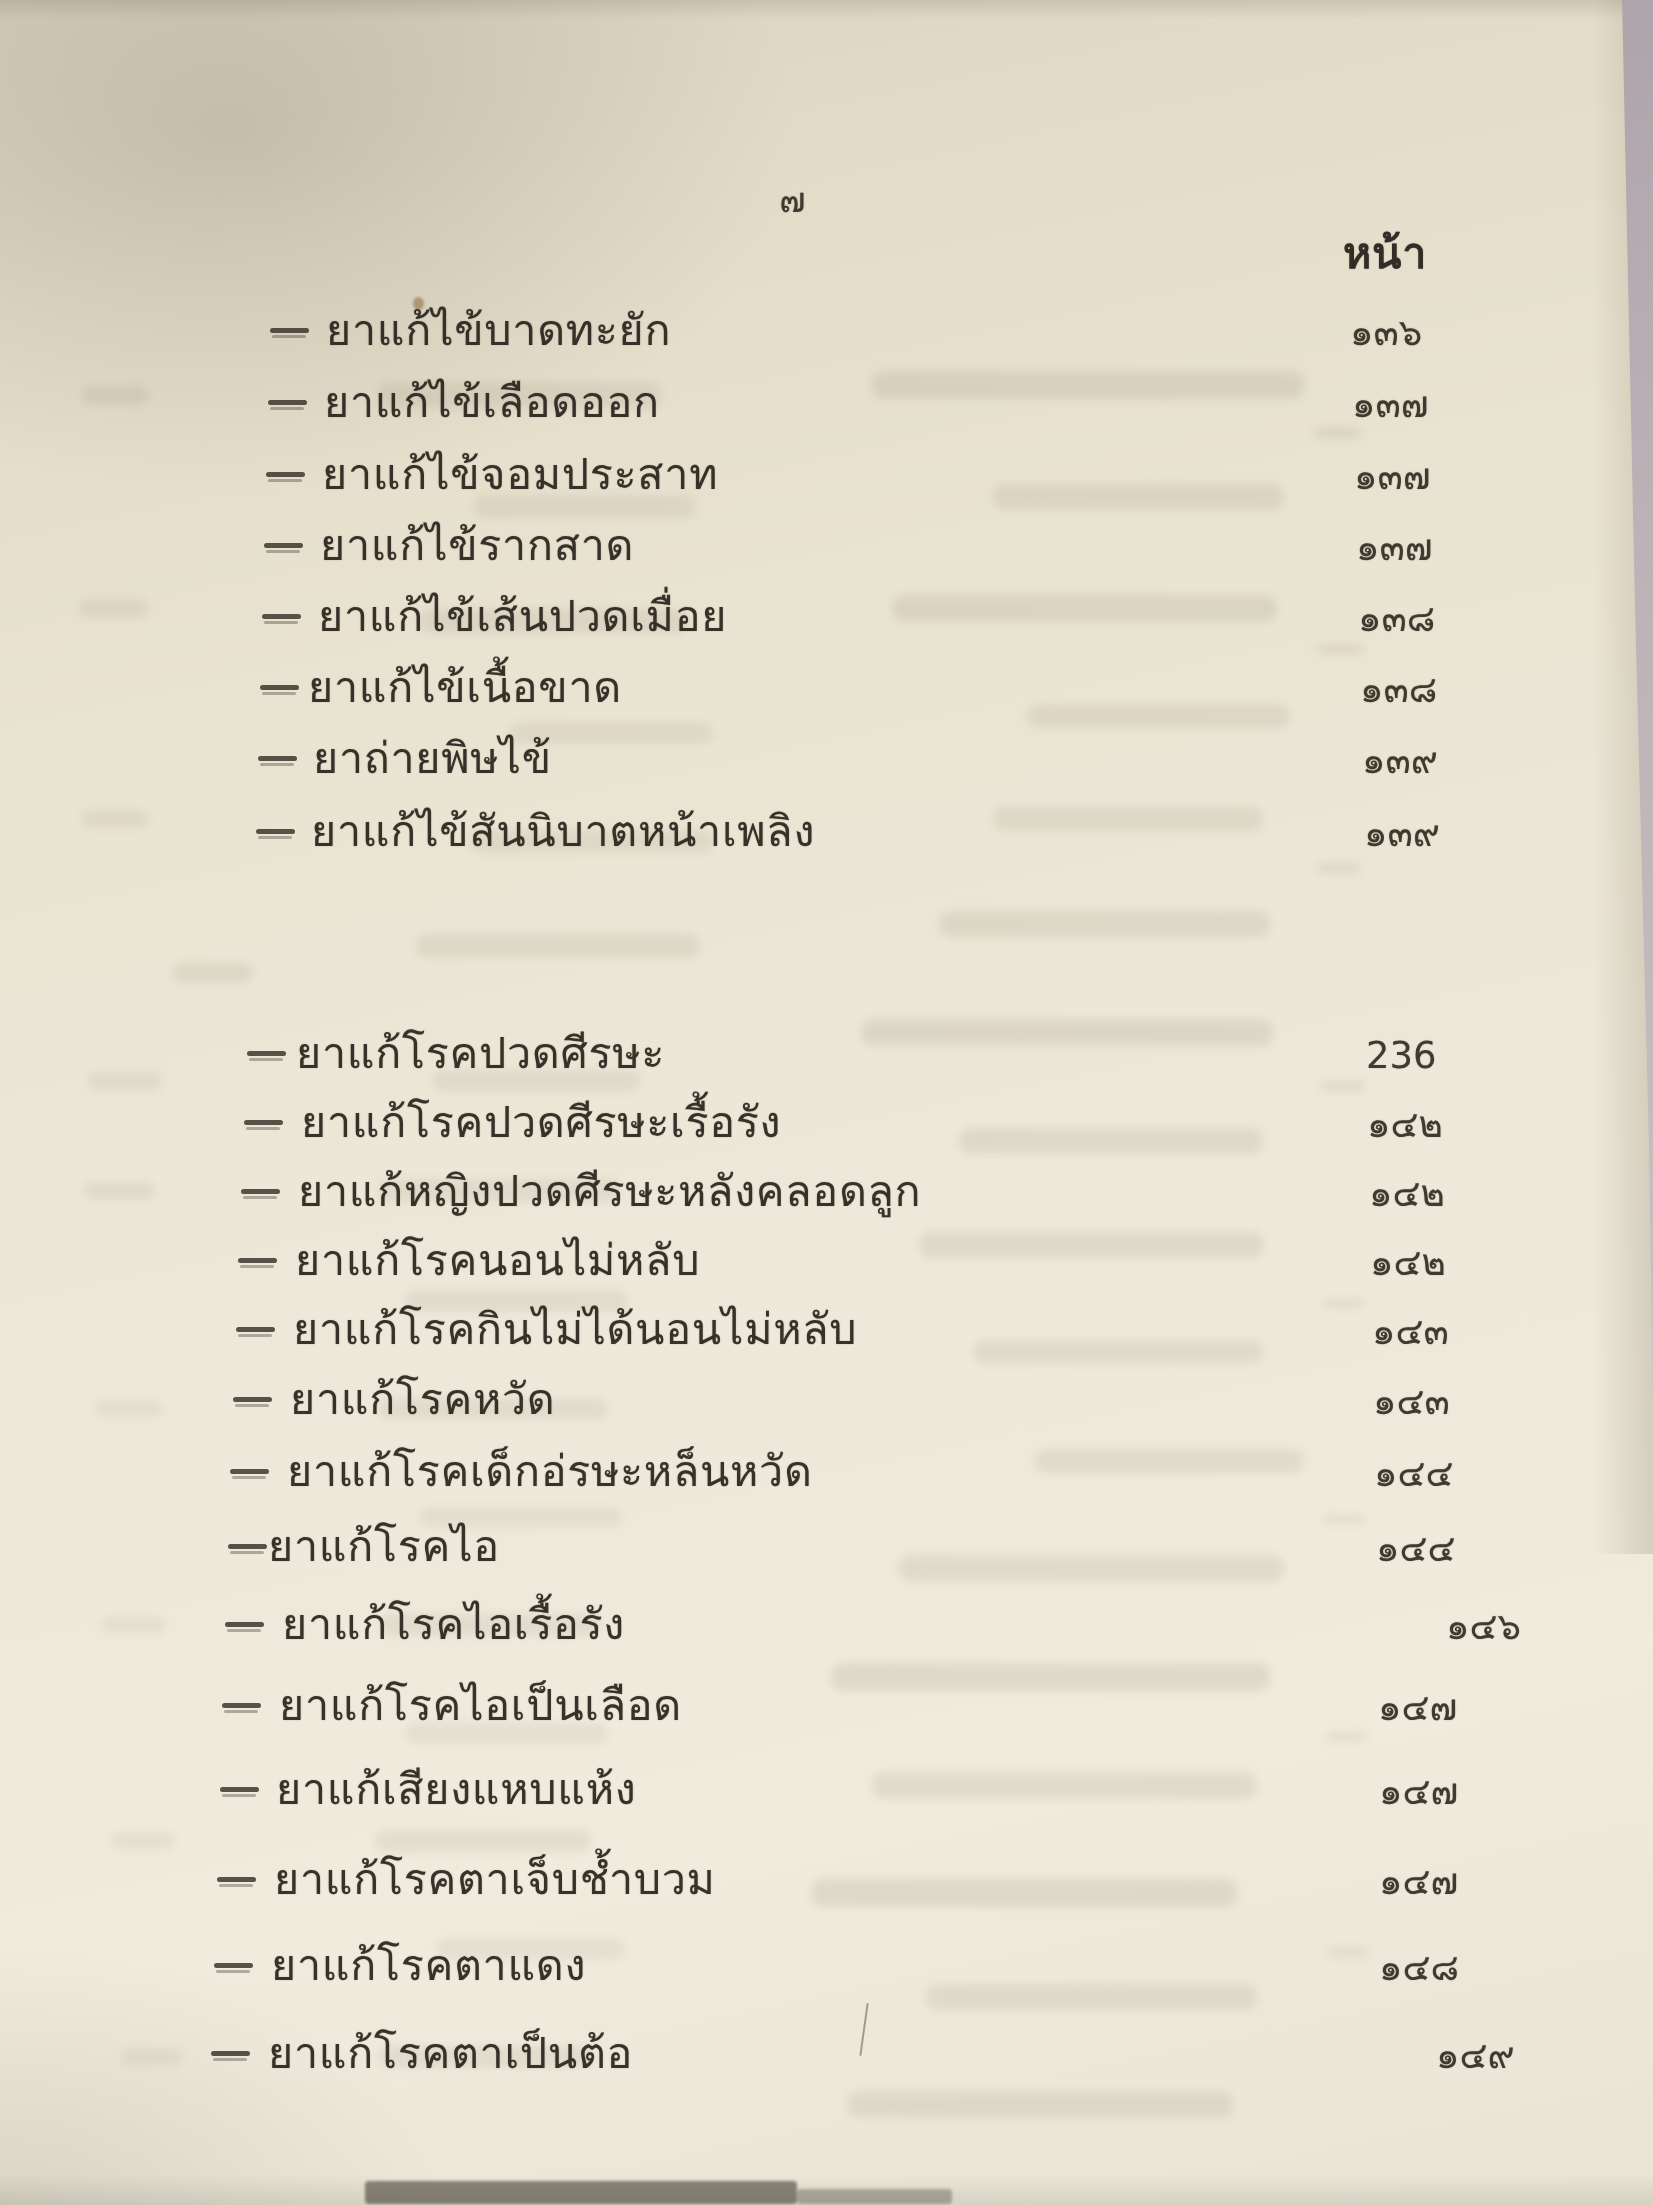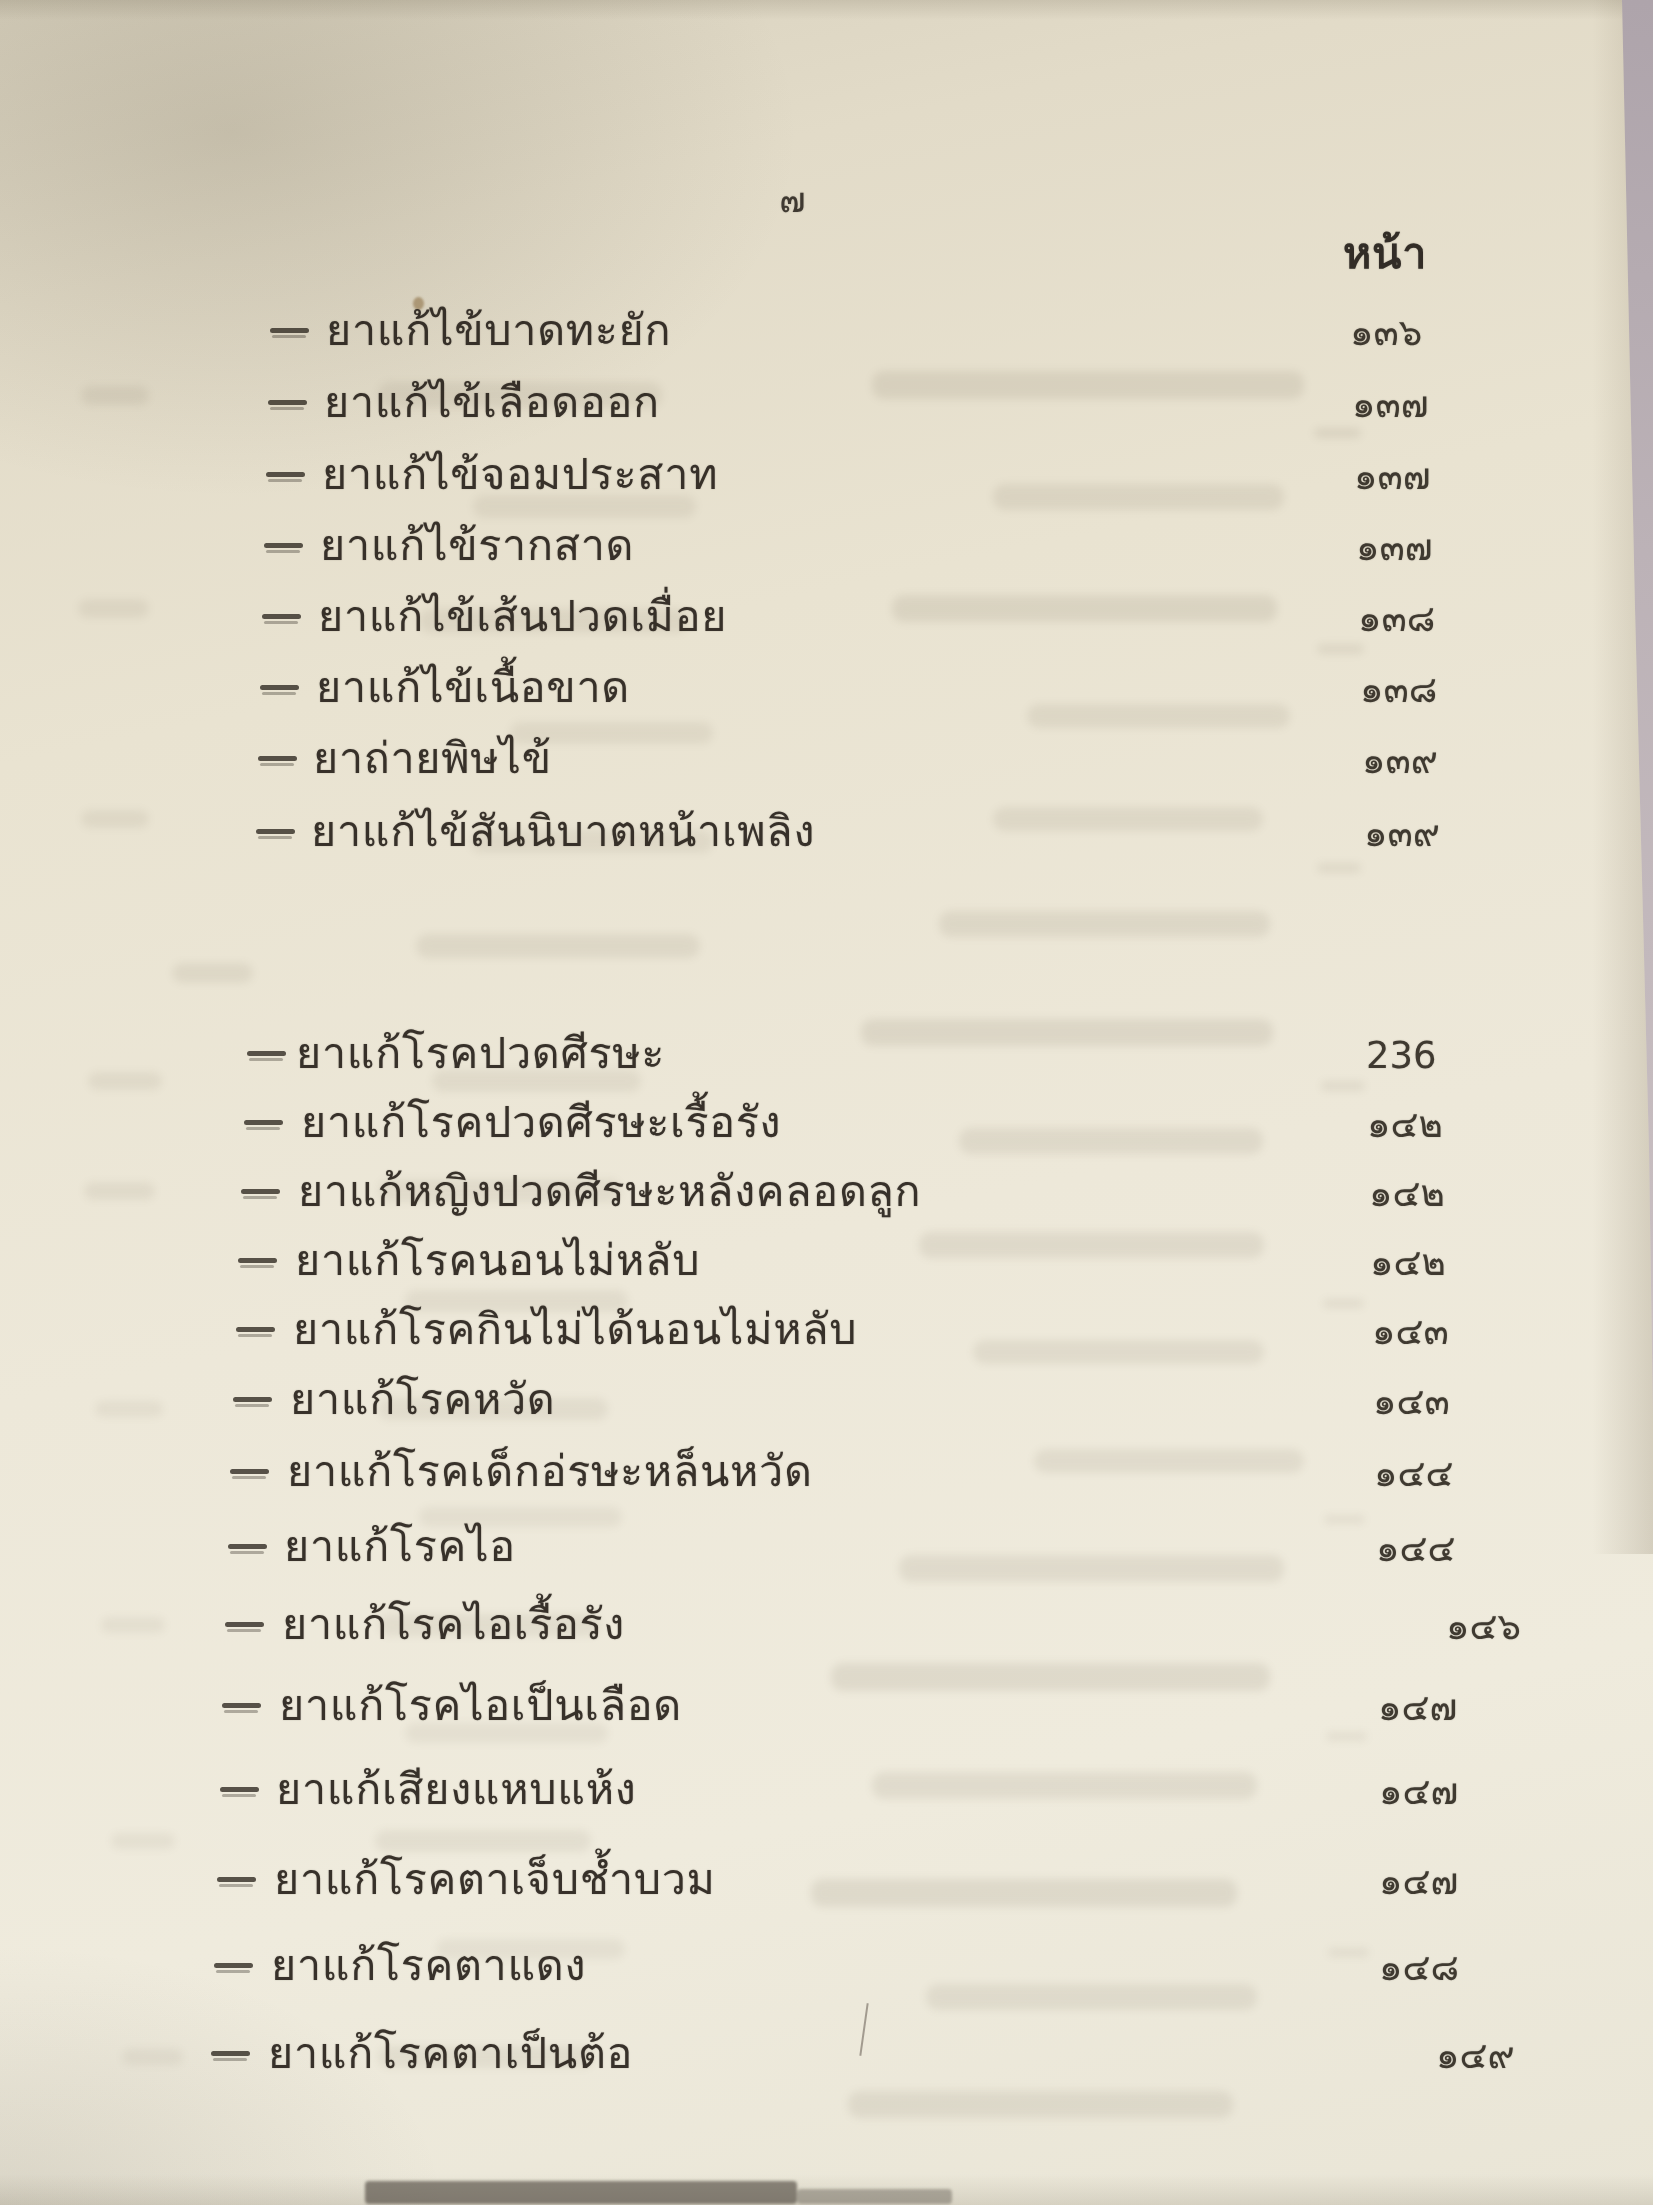--- a/index.html
+++ b/index.html
@@ -161,21 +161,21 @@
     <span class="label" style="left:320px">ยาแก้ไข้รากสาด</span>
     <span class="pnum" style="left:1356px">๑๓๗</span>
   </div>
   <div class="row" style="top:617px">
     <span class="dash" style="left:262px"></span>
     <span class="label" style="left:318px">ยาแก้ไข้เส้นปวดเมื่อย</span>
     <span class="pnum" style="left:1358px">๑๓๘</span>
   </div>
   <div class="row" style="top:688px">
     <span class="dash" style="left:260px"></span>
-    <span class="label" style="left:316px">ยาแก้ไข้เนื้อขาด</span>
+    <span class="label" style="left:308px">ยาแก้ไข้เนื้อขาด</span>
     <span class="pnum" style="left:1360px">๑๓๘</span>
   </div>
   <div class="row" style="top:759px">
     <span class="dash" style="left:258px"></span>
     <span class="label" style="left:313px">ยาถ่ายพิษไข้</span>
     <span class="pnum" style="left:1362px">๑๓๙</span>
   </div>
   <div class="row" style="top:832px">
     <span class="dash" style="left:256px"></span>
     <span class="label" style="left:311px">ยาแก้ไข้สันนิบาตหน้าเพลิง</span>
@@ -213,21 +213,21 @@
     <span class="label" style="left:290px">ยาแก้โรคหวัด</span>
     <span class="pnum" style="left:1373px">๑๔๓</span>
   </div>
   <div class="row" style="top:1472px">
     <span class="dash" style="left:230px"></span>
     <span class="label" style="left:287px">ยาแก้โรคเด็กอ่รษะหล็นหวัด</span>
     <span class="pnum" style="left:1374px">๑๔๔</span>
   </div>
   <div class="row" style="top:1547px">
     <span class="dash" style="left:228px"></span>
-    <span class="label" style="left:284px">ยาแก้โรคไอ</span>
+    <span class="label" style="left:268px">ยาแก้โรคไอ</span>
     <span class="pnum" style="left:1376px">๑๔๔</span>
   </div>
   <div class="row" style="top:1625px">
     <span class="dash" style="left:225px"></span>
     <span class="label" style="left:282px">ยาแก้โรคไอเรื้อรัง</span>
     <span class="pnum" style="left:1446px">๑๔๖</span>
   </div>
   <div class="row" style="top:1706px">
     <span class="dash" style="left:222px"></span>
     <span class="label" style="left:279px">ยาแก้โรคไอเป็นเลือด</span>

